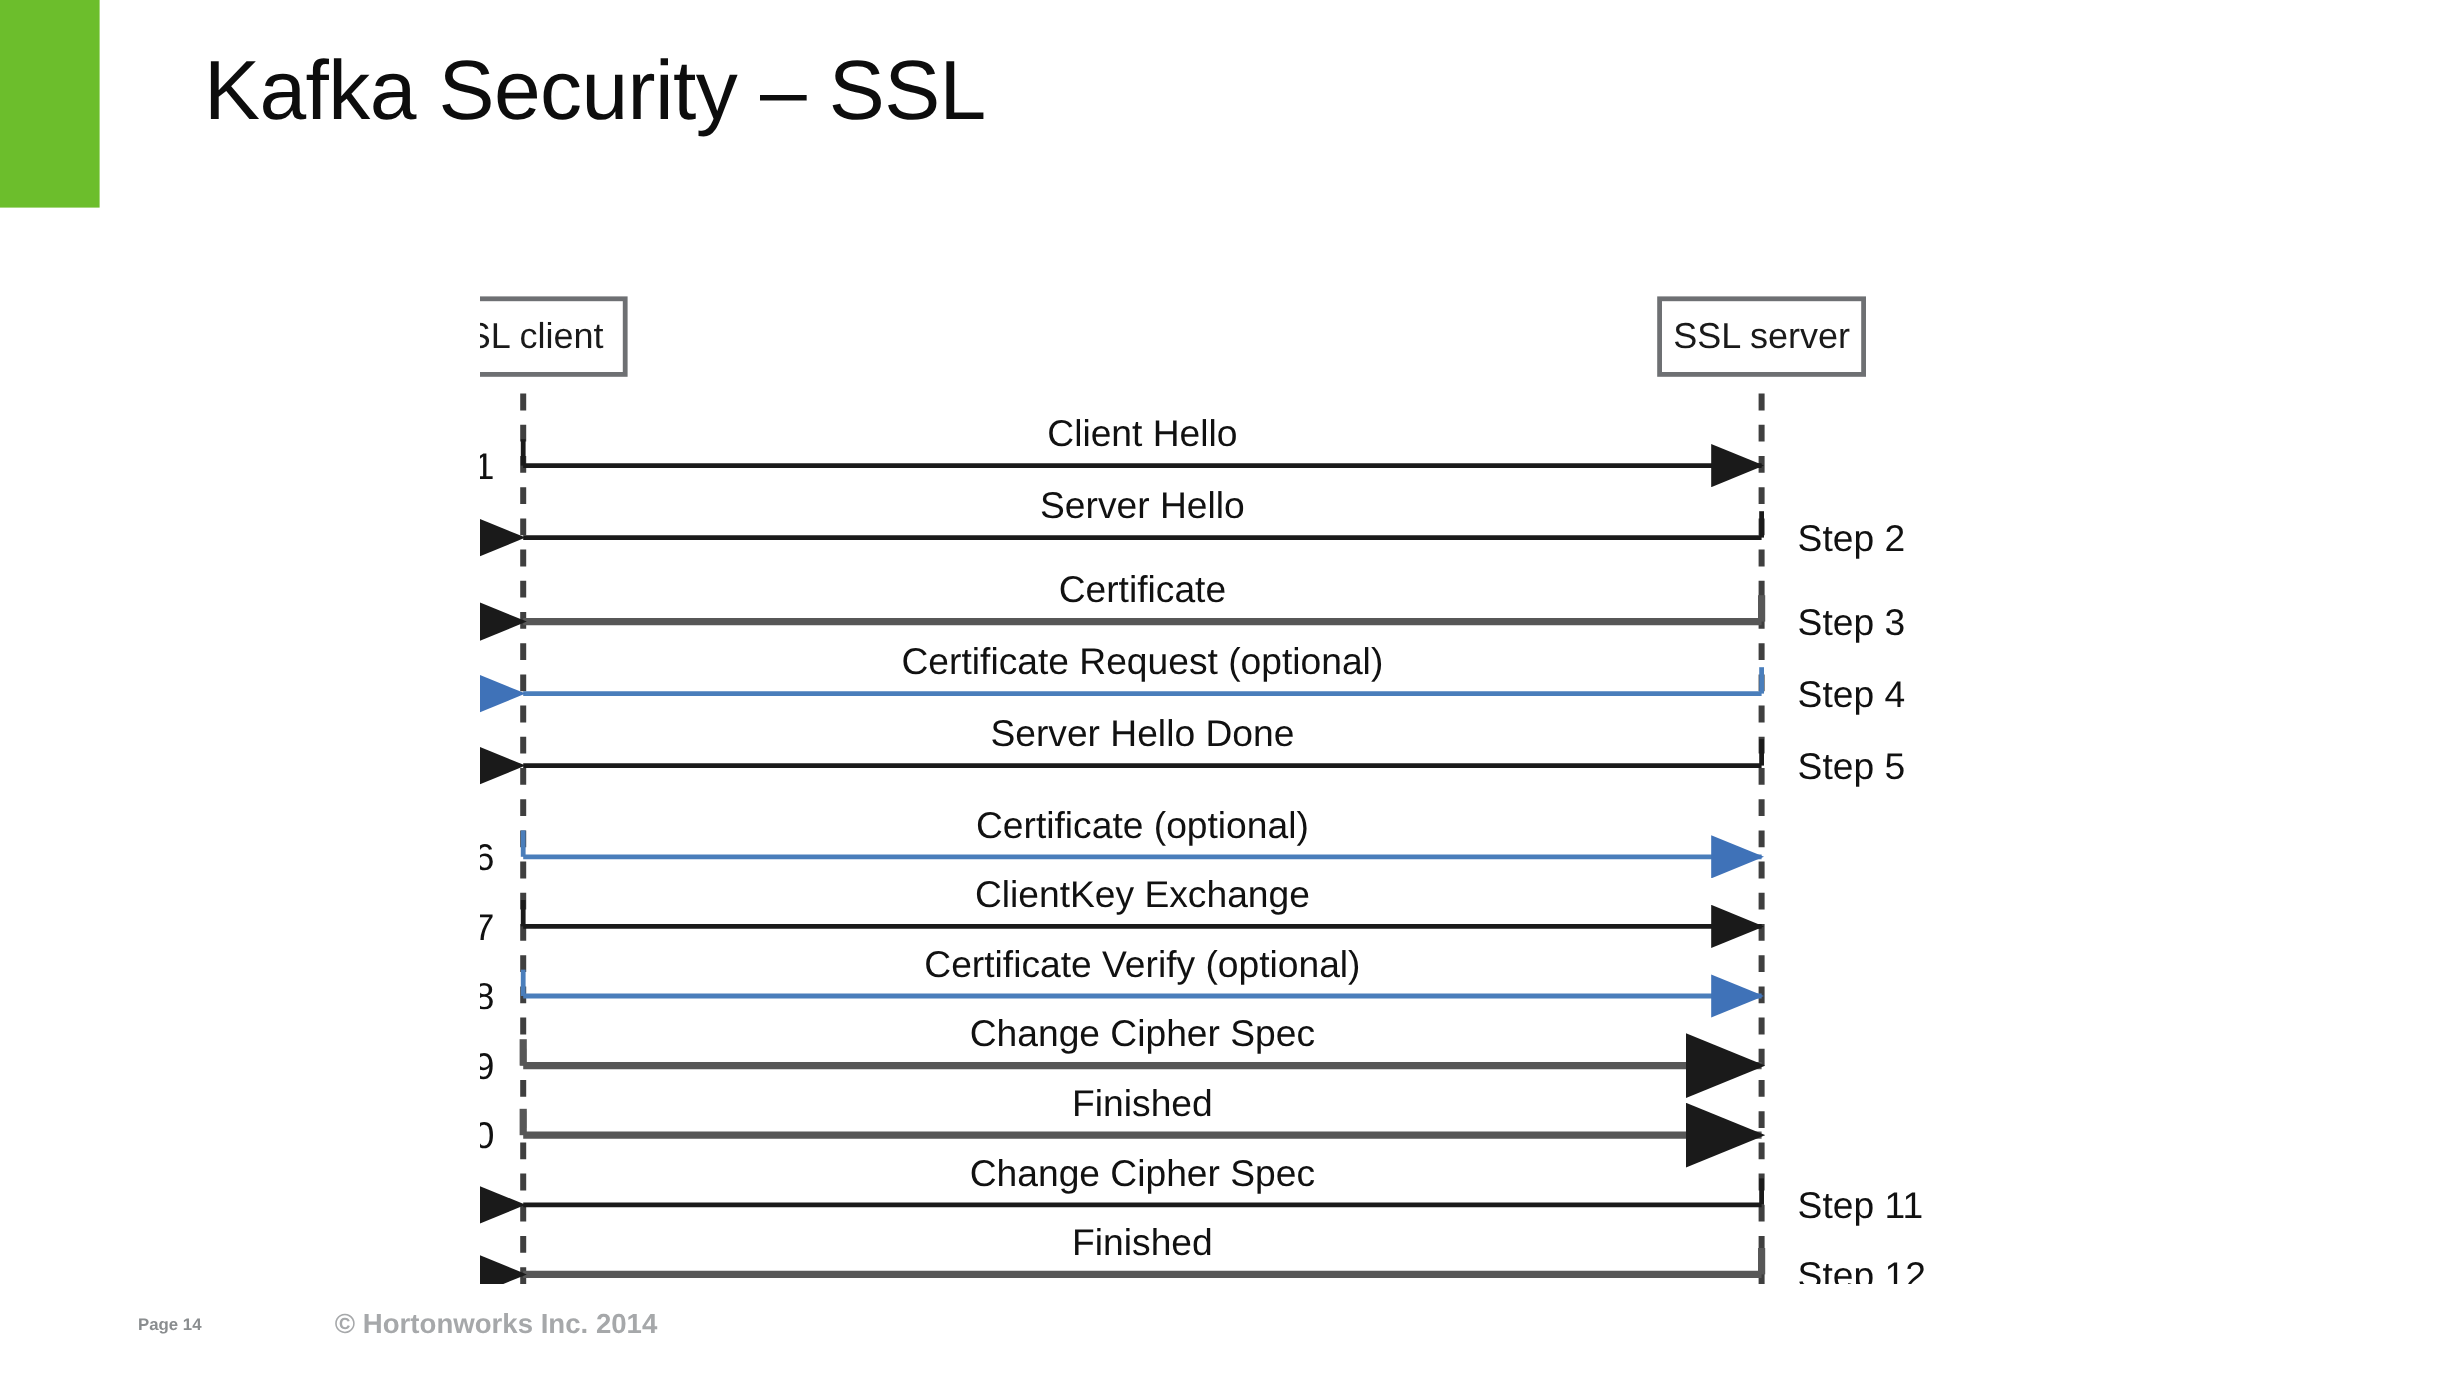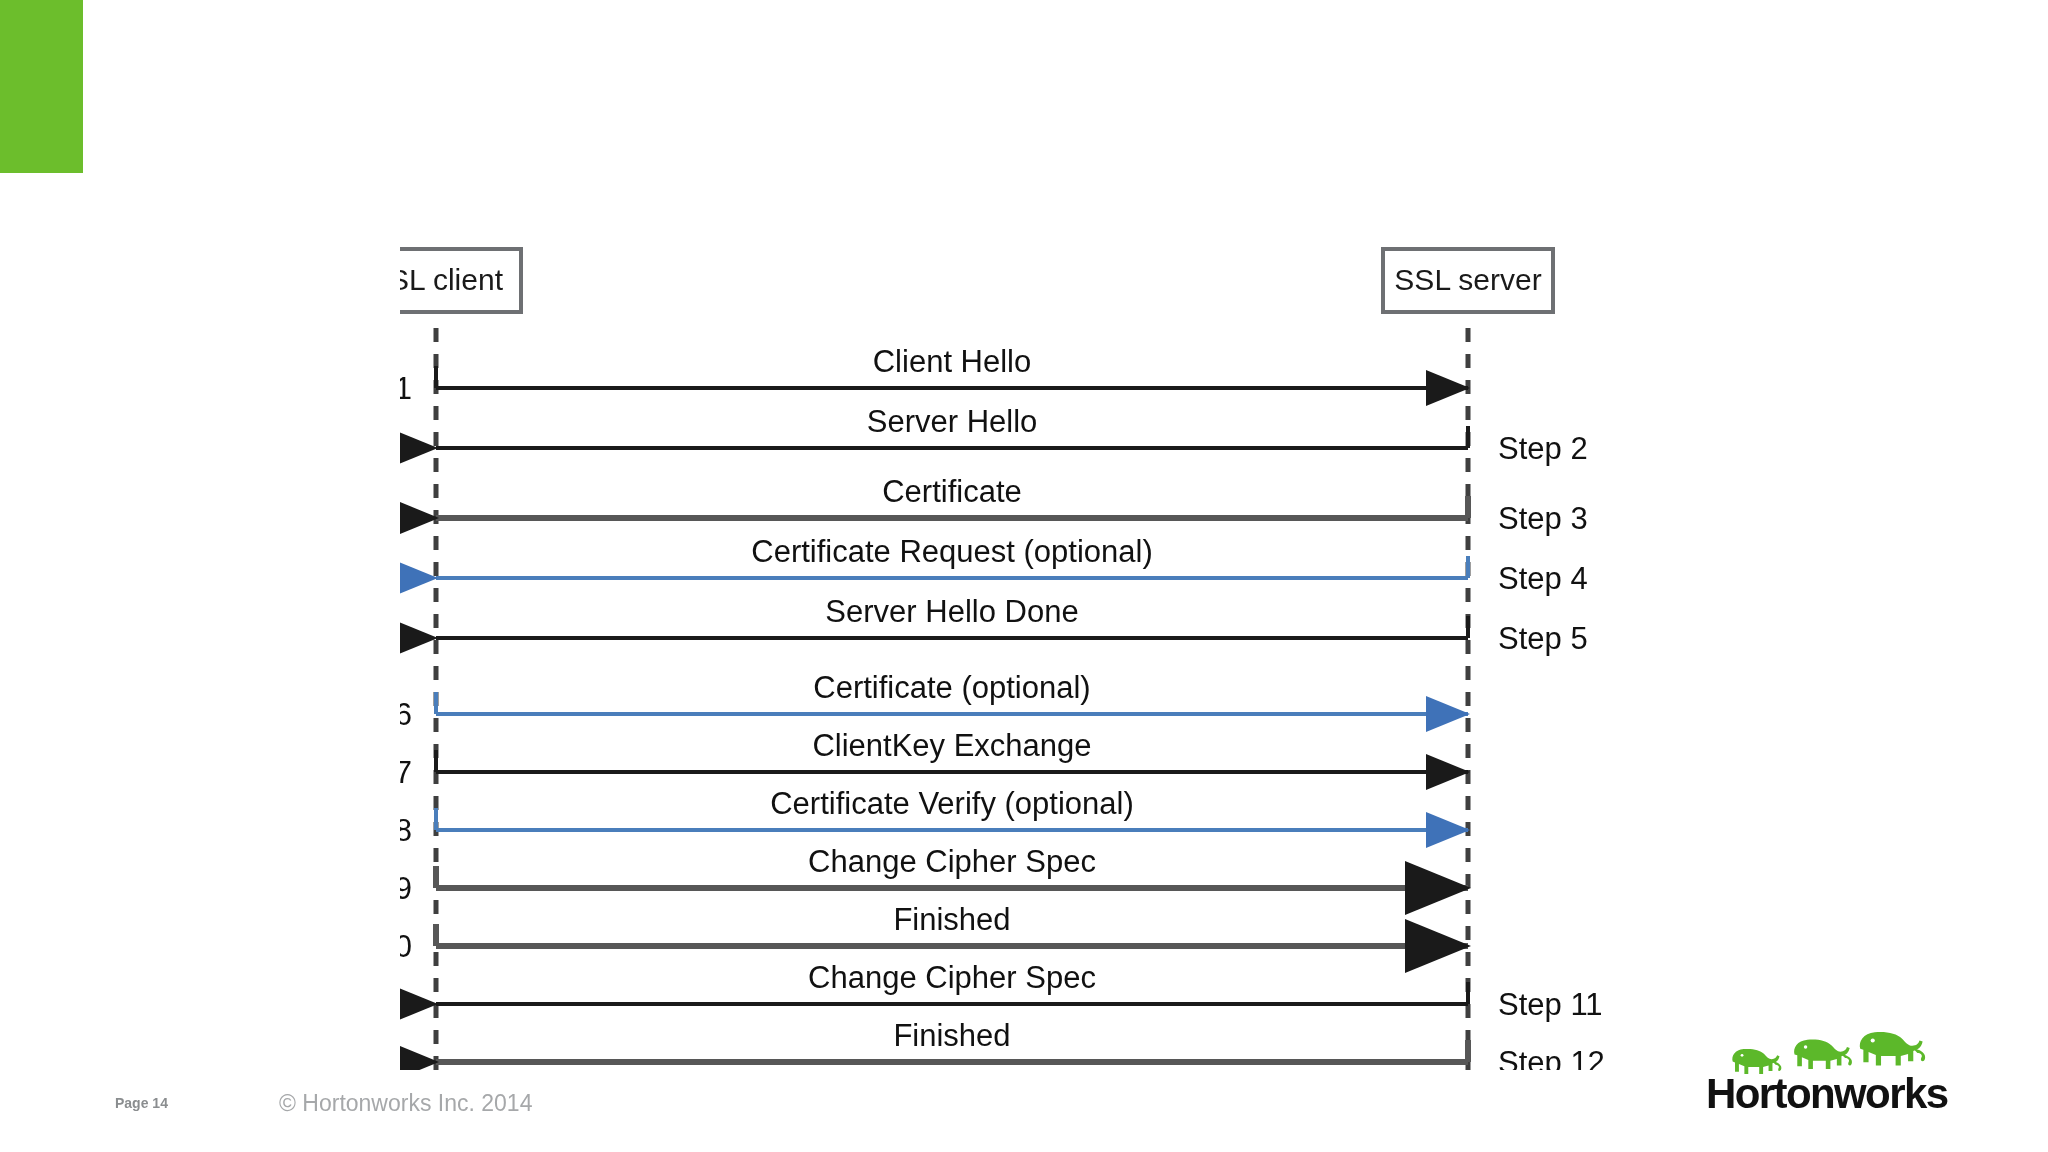--- a/index.html
+++ b/index.html
@@ -54,21 +54,21 @@
     font-weight: bold;
     color: #8a8d8f;
     white-space: nowrap;
   }
   #footer-copyright {
     position: absolute;
     left: 279px;
     top: 1103px;
     transform: translateY(-50%);
     font-size: 23px;
-    font-weight: 400;
+    font-weight: 700;
     color: #a6a8aa;
     white-space: nowrap;
   }
 
   
   #brand-logo {
     position: absolute;
     left: 1706px;
     top: 1022px;
     width: 248px;
@@ -105,20 +105,21 @@
   .dgm-step-label.left  { text-anchor: end; }
   .dgm-step-label.right { text-anchor: start; }
 </style>
 </head>
 <body>
 
 <div id="slide">
 
   <div id="green-accent-bar"></div>
 
+  <div id="slide-title">Kafka Security – SSL</div>
 
   <div id="ssl-handshake-diagram">
     <svg id="dgm-svg" width="1330" height="840" viewBox="0 0 1330 840" xmlns="http://www.w3.org/2000/svg">
       <defs>
         <marker id="ah-black-r" markerWidth="11" markerHeight="9" refX="10.5" refY="4.5" orient="auto" markerUnits="strokeWidth">
           <path d="M0,0 L11,4.5 L0,9 z" fill="#1a1a1a"></path>
         </marker>
         <marker id="ah-black-l" markerWidth="11" markerHeight="9" refX="0.5" refY="4.5" orient="auto" markerUnits="strokeWidth">
           <path d="M11,0 L0,4.5 L11,9 z" fill="#1a1a1a"></path>
         </marker>
@@ -225,51 +226,14 @@
             <text class="dgm-msg-label" x="552" y="816">Finished</text>
             <text class="dgm-step-label right" x="1098" text-anchor="start" y="843">Step 12</text>
           </g>
         </g>
     </svg>
   </div>
 
   <div id="footer-page-number">Page 14</div>
   <div id="footer-copyright">© Hortonworks Inc. 2014</div>
 
-  <div id="brand-logo">
-    <svg width="248" height="94" viewBox="0 0 248 94" xmlns="http://www.w3.org/2000/svg">
-      <g fill="#5cb82a">
-
-        <g transform="translate(22,24) scale(0.78)">
-          <path d="M6,20 C4,13 9,5 20,4 C31,3 41,5 46,10 C50,14 52,17 56,17
-                   C60,17 62,15 63,12 L66,13 C65,18 62,21 57,22 L57,32
-                   L52,32 L52,25 L45,27 L45,36 L40,36 L40,27 L26,27 L26,36
-                   L21,36 L21,26 L14,23 L14,33 L9,33 L9,21 z"></path>
-          <path d="M57,20 C61,20 66,22 68,26 C69,29 68,32 66,32 C64,32 64,30 65,28
-                   C66,26 64,24 61,24 z"></path>
-          <circle cx="18" cy="12" r="1.8" fill="#ffffff"></circle>
-        </g>
-
-        <g transform="translate(83,14) scale(0.92)">
-          <path d="M6,20 C4,13 9,5 20,4 C31,3 41,5 46,10 C50,14 52,17 56,17
-                   C60,17 62,15 63,12 L66,13 C65,18 62,21 57,22 L57,32
-                   L52,32 L52,25 L45,27 L45,36 L40,36 L40,27 L26,27 L26,36
-                   L21,36 L21,26 L14,23 L14,33 L9,33 L9,21 z"></path>
-          <path d="M57,20 C61,20 66,22 68,26 C69,29 68,32 66,32 C64,32 64,30 65,28
-                   C66,26 64,24 61,24 z"></path>
-          <circle cx="18" cy="12" r="1.9" fill="#ffffff"></circle>
-        </g>
-
-        <g transform="translate(148,6) scale(1.04)">
-          <path d="M6,20 C4,13 9,5 20,4 C31,3 41,5 46,10 C50,14 52,17 56,17
-                   C60,17 62,15 63,12 L66,13 C65,18 62,21 57,22 L57,32
-                   L52,32 L52,25 L45,27 L45,36 L40,36 L40,27 L26,27 L26,36
-                   L21,36 L21,26 L14,23 L14,33 L9,33 L9,21 z"></path>
-          <path d="M57,20 C61,20 66,22 68,26 C69,29 68,32 66,32 C64,32 64,30 65,28
-                   C66,26 64,24 61,24 z"></path>
-          <circle cx="18" cy="12" r="2" fill="#ffffff"></circle>
-        </g>
-      </g>
-      <text id="logo-wordmark" x="0" y="86" font-family="Liberation Sans, sans-serif" font-size="42" font-weight="bold" fill="#111111" letter-spacing="-1.6">Hortonworks</text>
-    </svg>
-  </div>
 
 </div>
 
 </body></html>

